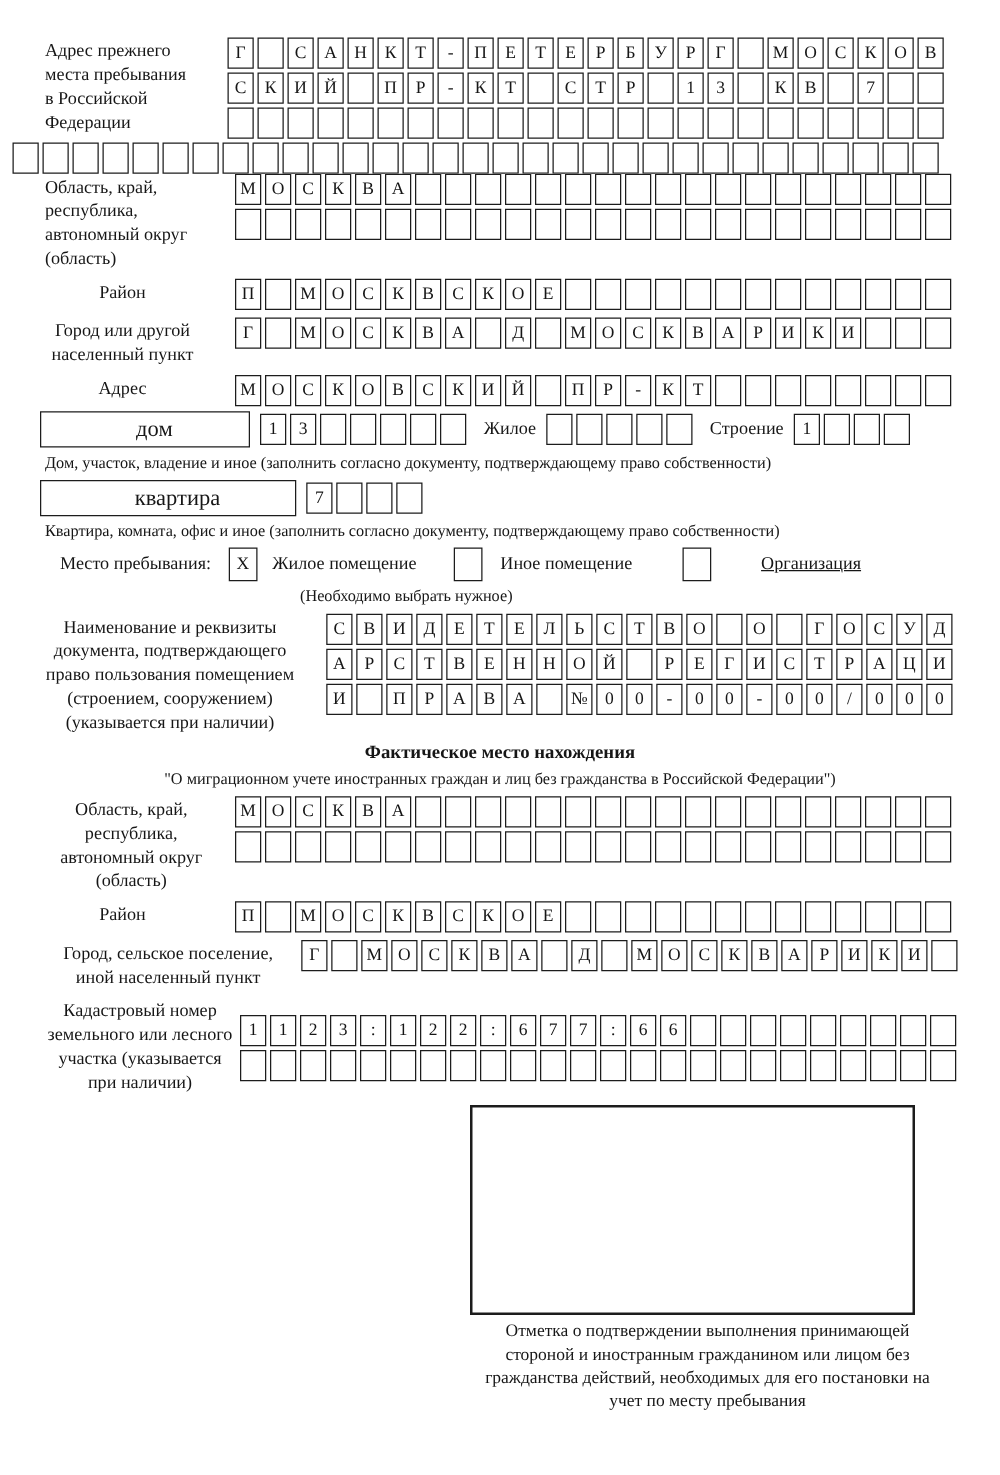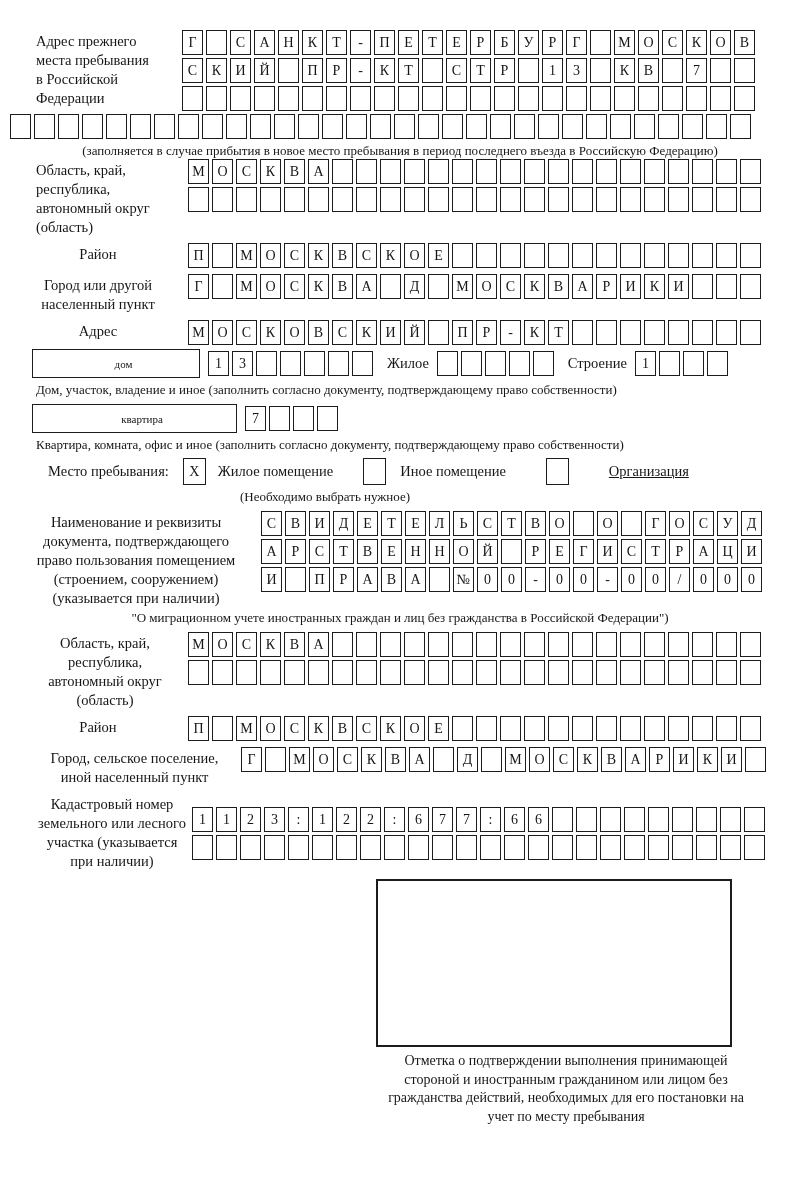--- a/index.html
+++ b/index.html
@@ -25,21 +25,21 @@
   .w-doc  { width:225px; padding-right:25px; }
 
   .fullrow { margin-top:3px; }
   .note { font-size:13px; line-height:17px; margin-top:3px; }
   .center { text-align:center; }
 
   .h2 { text-align:center; font-weight:bold; font-size:15.5px; margin-top:7px; margin-bottom:5px; letter-spacing:.2px; }
   .h3 { text-align:center; font-weight:bold; font-size:15px; margin-top:6px; margin-bottom:3px; }
 
   .house-row { display:flex; align-items:center; margin:4px 0 0 22px; }
-  .wide-box { border:1.5px solid #1c1c1c; height:29px; display:flex; align-items:center; justify-content:center; font-size:11px;padding-left:15px; }
+  .wide-box { border:1.5px solid #1c1c1c; height:29px; display:flex; align-items:center; justify-content:center; font-size:18px;padding-left:15px; }
   .box-dom { width:168px; margin-right:8px; }
   .box-kv  { width:205px; margin-right:8px; }
   .inline-lbl { margin:0 8px 0 14px; }
 
   .stay-row { display:flex; align-items:center; margin:5px 0 0 38px; }
   .checkbox { flex:none; width:23px; height:27px; border:1.6px solid #1c1c1c;
               display:flex; align-items:center; justify-content:center; font-size:14px; }
   .stay-note { margin-left:230px; }
 
   .mt2 { margin-top:6px;text-align:center; } .mt4 { margin-top:4px; }
@@ -164,21 +164,20 @@
       <span class="cell"></span>
       <span class="cell"></span>
       <span class="cell"></span>
       <span class="cell"></span>
       <span class="cell"></span>
       <span class="cell"></span>
       <span class="cell"></span>
       <span class="cell"></span>
       <span class="cell"></span>
     </div>
-  <div class="note center">(заполняется в случае прибытия в новое место пребывания в период последнего въезда в Российскую Федерацию)</div>
 
 
   <div class="field">
     <div class="lbl w-std">Область, край, республика, автономный округ (область)</div>
     <div class="gridcol">
       <div class="grid">
           <span class="cell">М</span>
           <span class="cell">О</span>
           <span class="cell">С</span>
           <span class="cell">К</span>
@@ -441,20 +440,21 @@
           <span class="cell">0</span>
           <span class="cell">0</span>
           <span class="cell">/</span>
           <span class="cell">0</span>
           <span class="cell">0</span>
           <span class="cell">0</span>
         </div>
     </div>
   </div>
 
+  <div class="h3">Фактическое место нахождения</div>
   <div class="note center" style="margin-top:1px;">"О миграционном учете иностранных граждан и лиц без гражданства в Российской Федерации")</div>
 
   <div class="field mt2">
     <div class="lbl w-obl3">Область, край, республика, автономный округ (область)</div>
     <div class="gridcol">
       <div class="grid">
           <span class="cell">М</span>
           <span class="cell">О</span>
           <span class="cell">С</span>
           <span class="cell">К</span>

